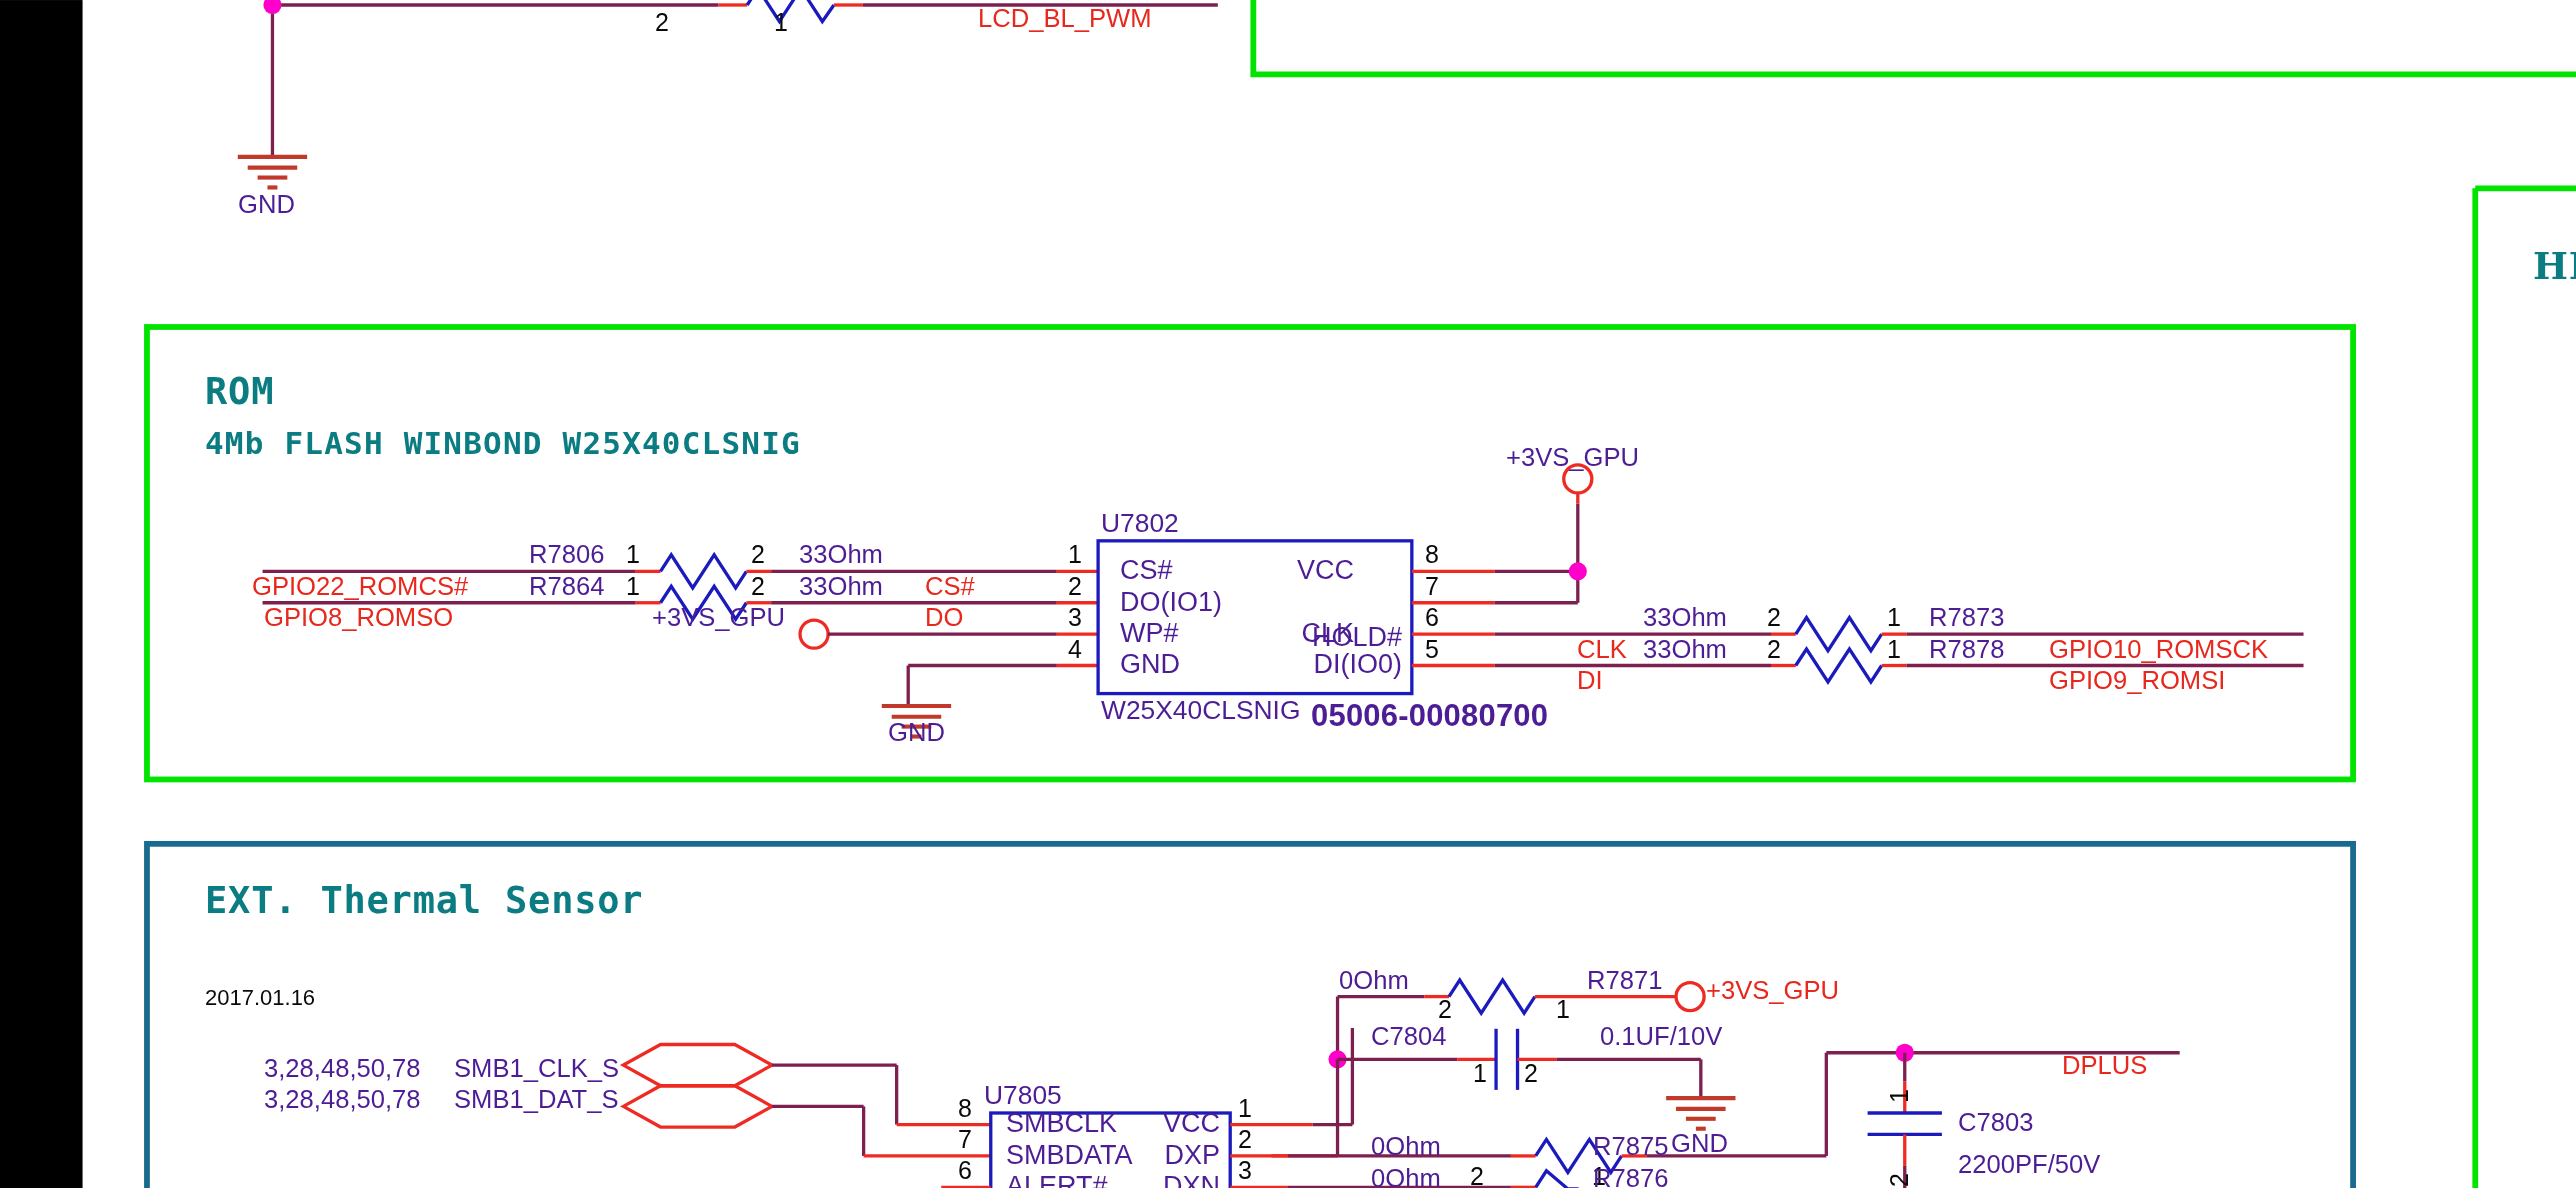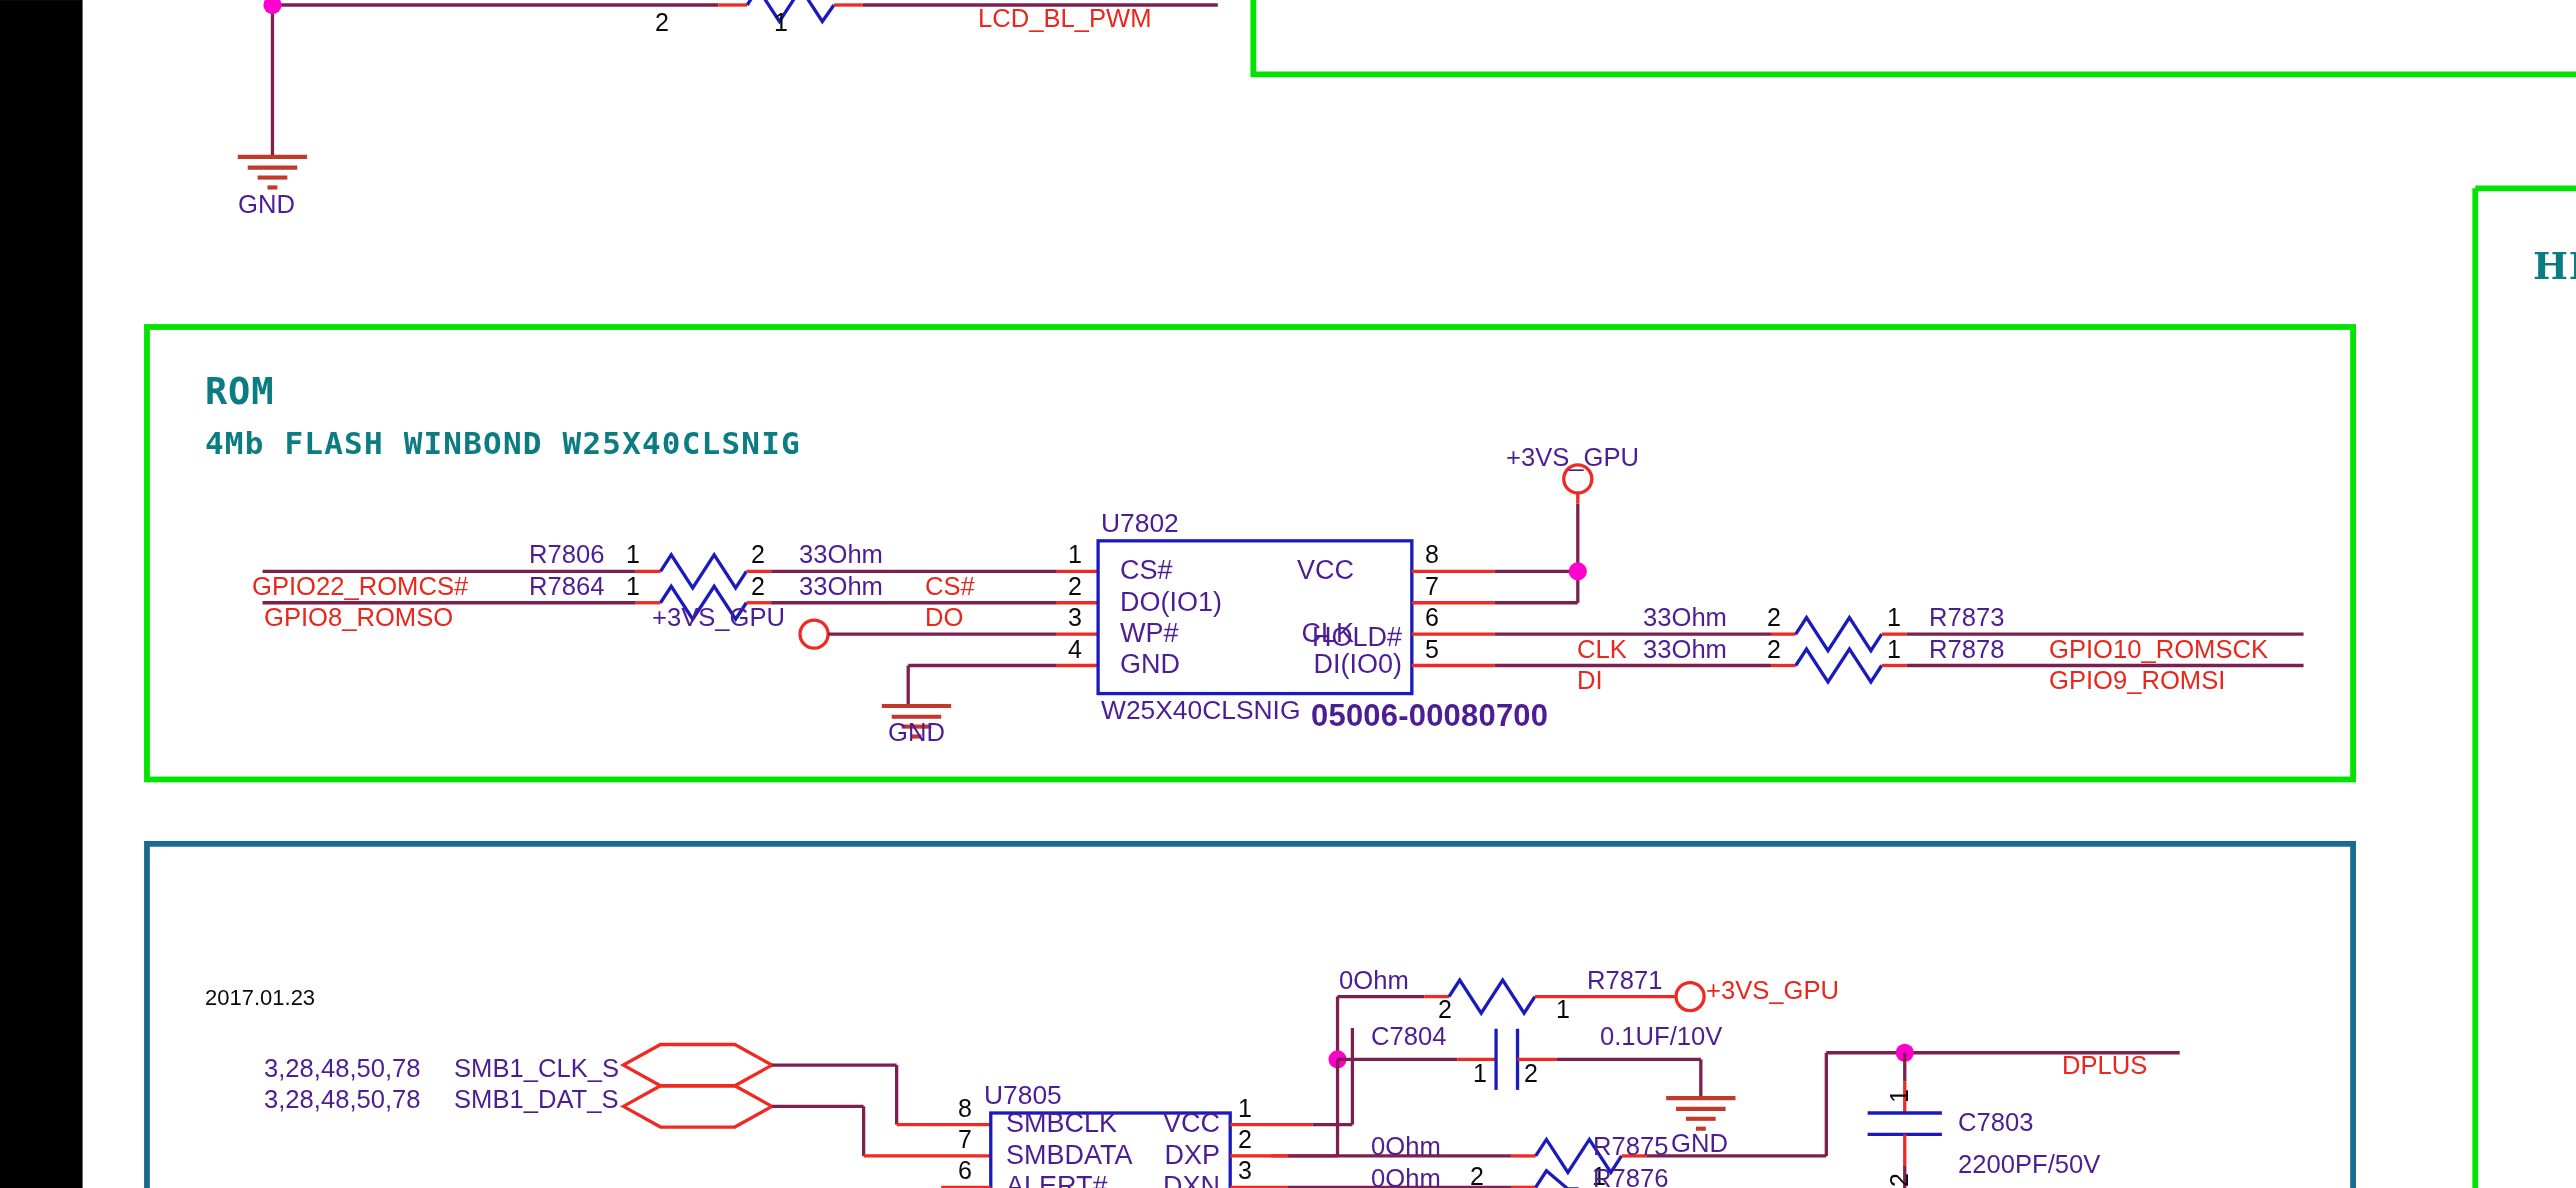--- a/index.html
+++ b/index.html
@@ -256,21 +256,22 @@
   <div class="lbl red t-net" style="left:1577px;top:637px;">CLK</div>
   <div class="lbl blue t-val" style="left:1643px;top:637px;">33Ohm</div>
   <div class="lbl black t-pin" style="left:1767px;top:637px;">2</div>
   <div class="lbl black t-pin" style="left:1887px;top:637px;">1</div>
   <div class="lbl blue t-ref" style="left:1929px;top:637px;">R7878</div>
 
   <div class="lbl red t-net" style="left:1577px;top:668px;">DI</div>
   <div class="lbl red t-net" style="left:2049px;top:637px;">GPIO10_ROMSCK</div>
   <div class="lbl red t-net" style="left:2049px;top:668px;">GPIO9_ROMSI</div>
 
-  <div class="lbl black t-date" style="left:205px;top:987px;">2017.01.23</div>
+  <div class="lbl teal t-sect" style="left:205px;top:882px;">EXT. Thermal Sensor</div>
+  <div class="lbl black t-date" style="left:205px;top:987px;">2017.01.16</div>
 
   <div class="lbl blue t-net" style="left:264px;top:1056px;">3,28,48,50,78</div>
   <div class="lbl blue t-net" style="left:264px;top:1087px;">3,28,48,50,78</div>
   <div class="lbl blue t-net" style="left:454px;top:1056px;">SMB1_CLK_S</div>
   <div class="lbl blue t-net" style="left:454px;top:1087px;">SMB1_DAT_S</div>
 
   <div class="lbl blue t-chipref" style="left:984px;top:1082px;">U7805</div>
 
   <div class="lbl black t-pin" style="left:958px;top:1096px;">8</div>
   <div class="lbl black t-pin" style="left:958px;top:1127px;">7</div>

